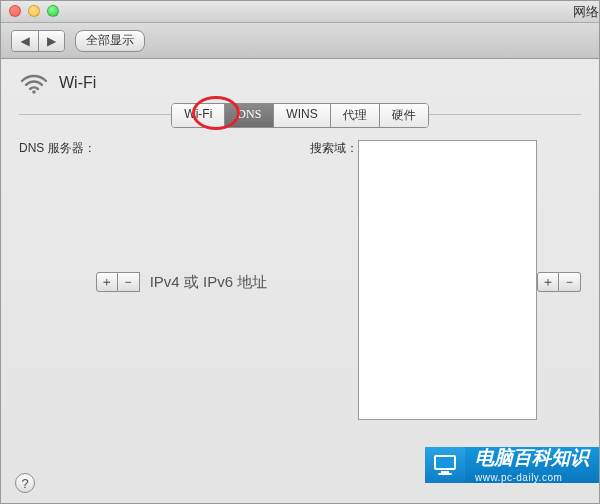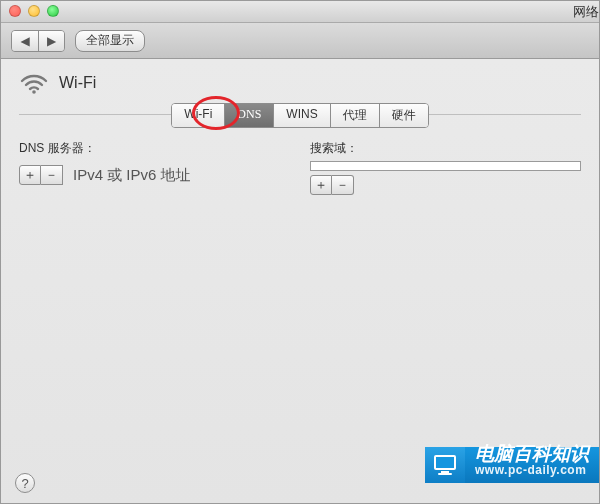--- a/index.html
+++ b/index.html
@@ -96,21 +96,21 @@
   }
   .red-circle {
     position:absolute; width:48px; height:34px;
     border:3px solid #e3252b; border-radius:50%;
     top:-7px; left:50%; transform: translateX(-108px);
     pointer-events:none;
   }
 
   
   .panels { display:flex; gap:20px; }
-  .panel-col { flex:1; display:flex; flex-direction:column; }
+  .panel-col { flex:1; display:flex; }
   .panel-label { color:#333; margin-bottom:4px; }
   .listbox {
     flex:1; height: 280px;
     background:#fff; border:1px solid #9a9a9a;
     padding:4px 8px; overflow:auto;
     color:#888; font-size:12px; line-height:1.5;
   }
   .panel-footer {
     display:flex; align-items:center; gap:0; margin-top:4px;
   }
@@ -143,23 +143,23 @@
   }
   .wm-logo {
     width:40px; background: linear-gradient(#2aa3e6,#0d7ec6);
     display:flex; align-items:center; justify-content:center;
   }
   .wm-logo svg { width:26px; height:26px; }
   .wm-text {
     background: linear-gradient(#1596df,#0a77bd);
     color:#fff; font-weight:bold; font-style:italic;
     font-size:19px; line-height:22px;
-    padding:8px 10px; display:flex; flex-direction:column; justify-content:flex-end;
-  }
-  .wm-url { font-size:12px; font-weight:bold; font-style:normal; letter-spacing:0.5px; opacity:0.9; line-height:10px; }
+    padding:0 10px; display:flex; flex-direction:column; justify-content:space-between;
+  }
+  .wm-url { font-size:10px; font-weight:normal; font-style:normal; letter-spacing:0.5px; opacity:0.9; line-height:10px; }
 </style>
 </head>
 <body>
 
 <div class="titlebar">
   <div class="traffic">
     <div class="tl close"></div>
     <div class="tl min"></div>
     <div class="tl zoom"></div>
   </div>

